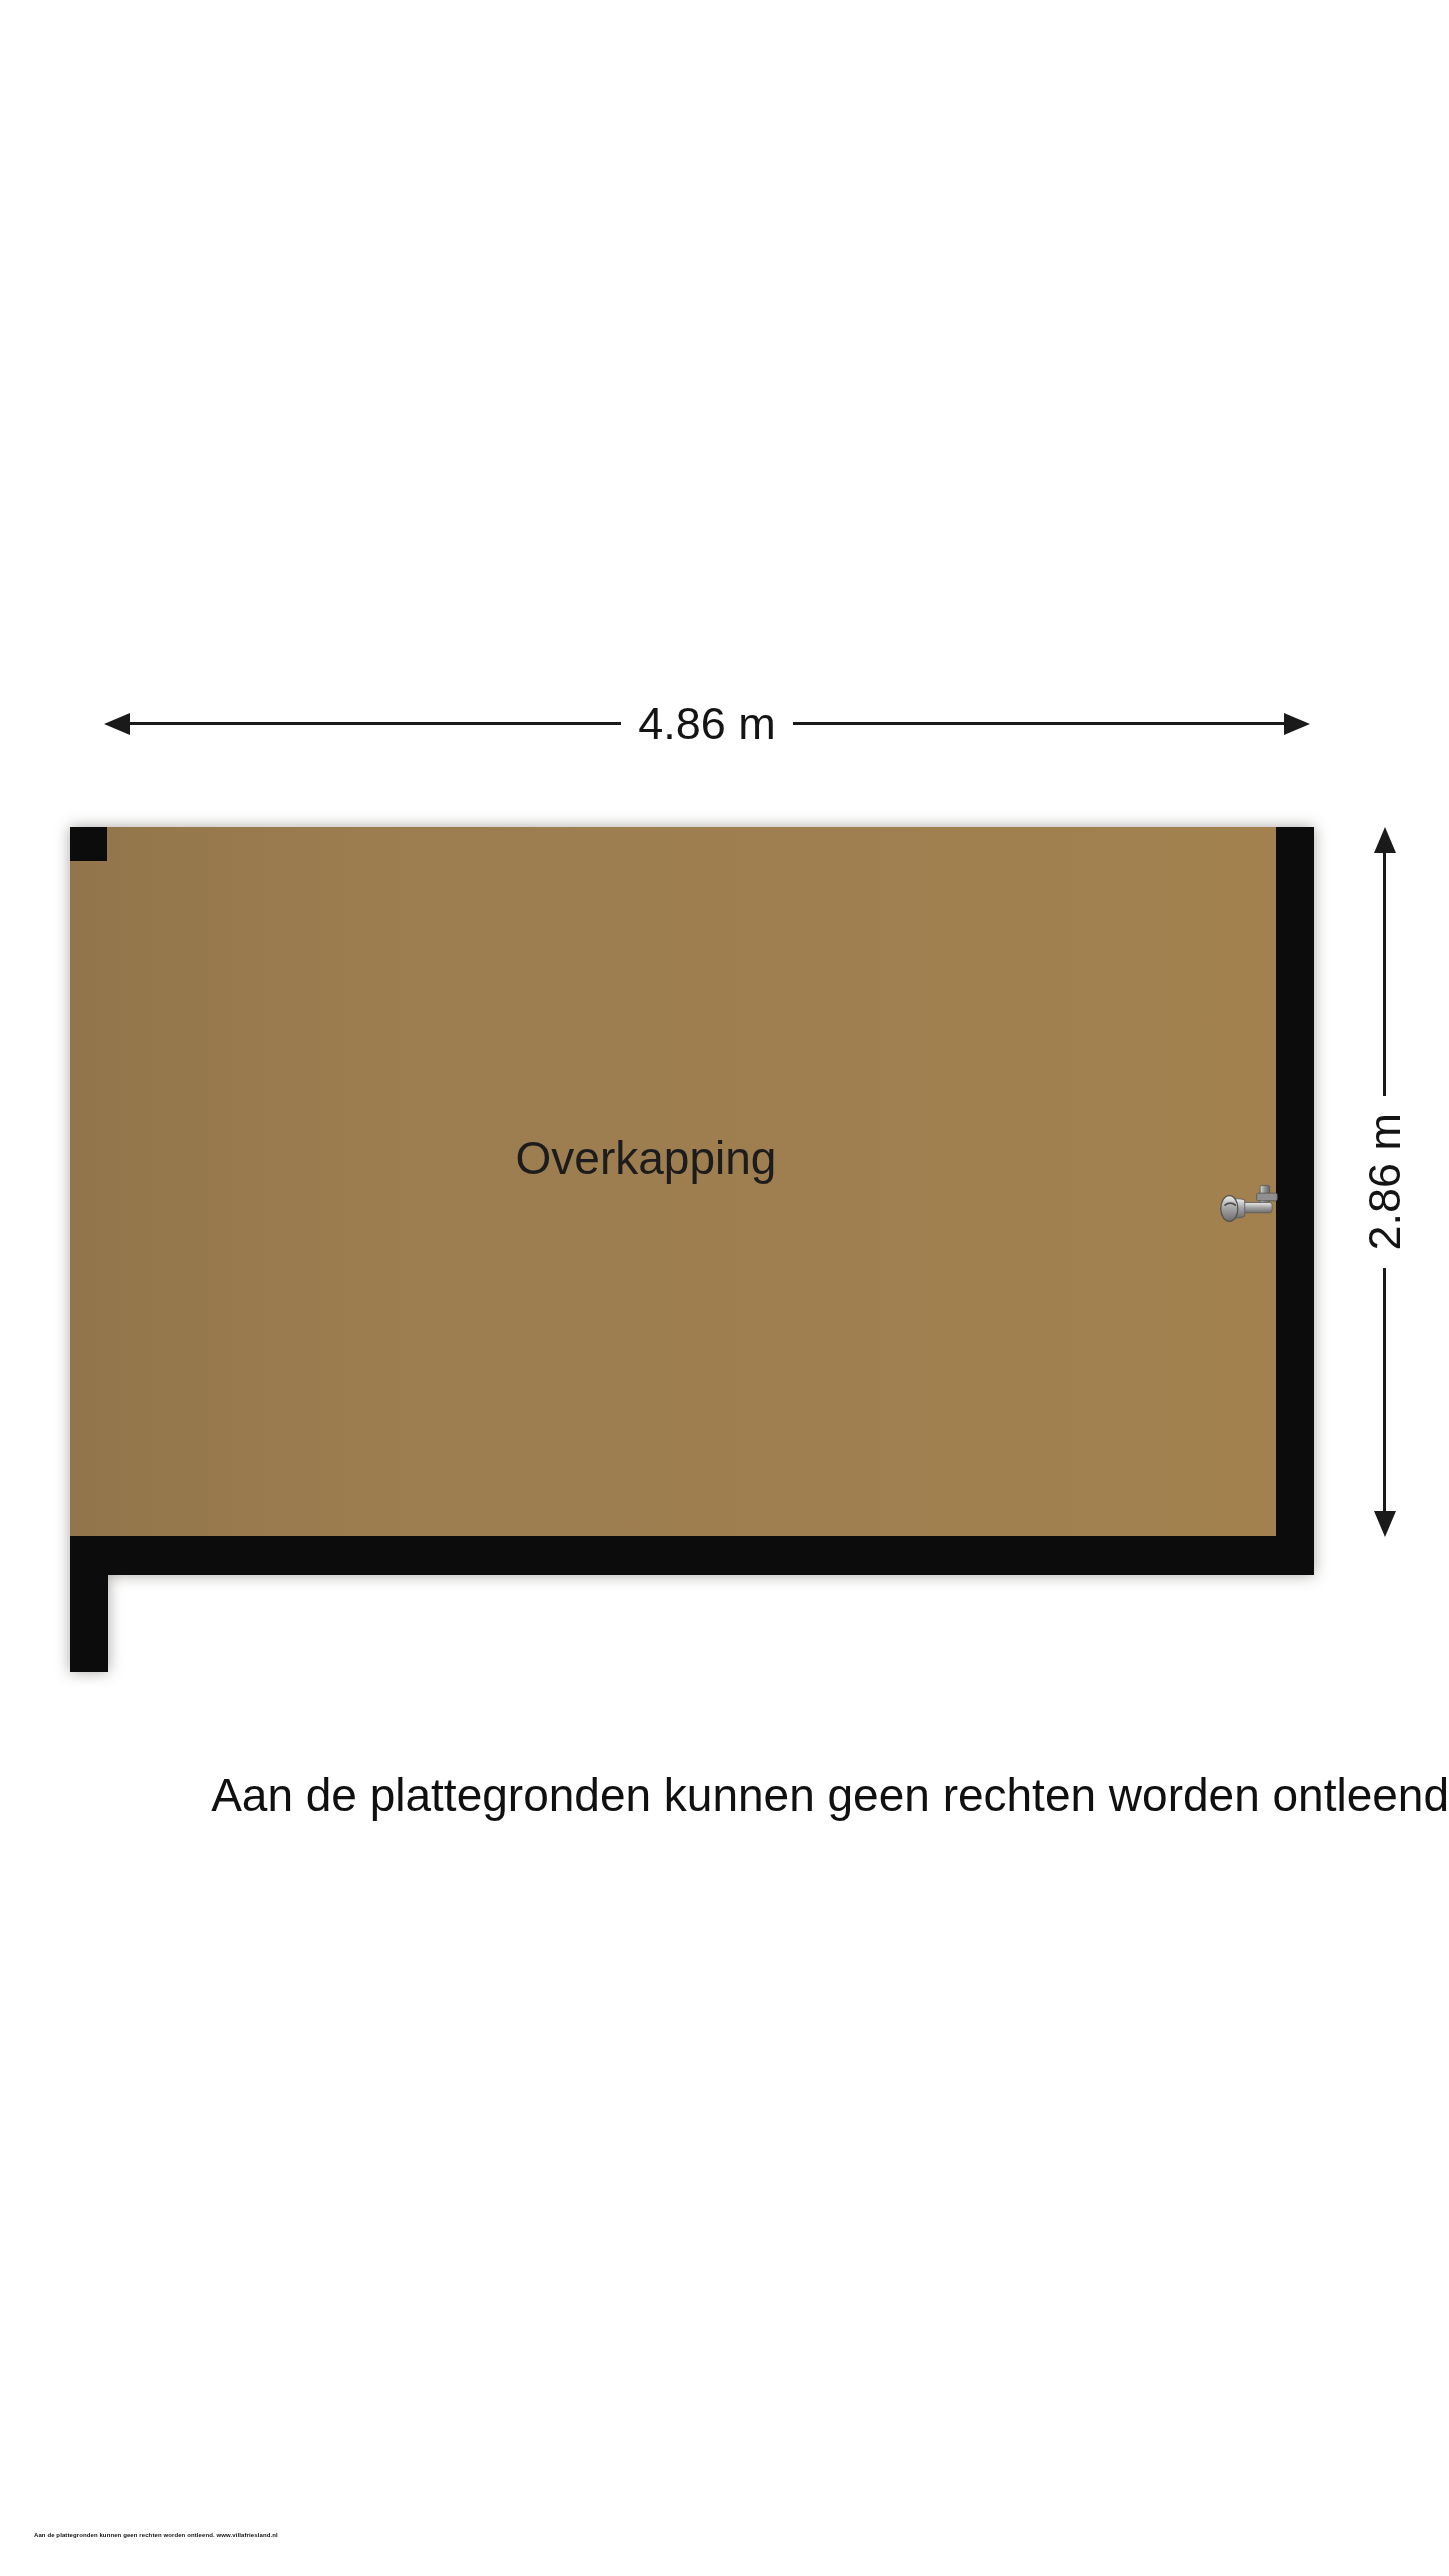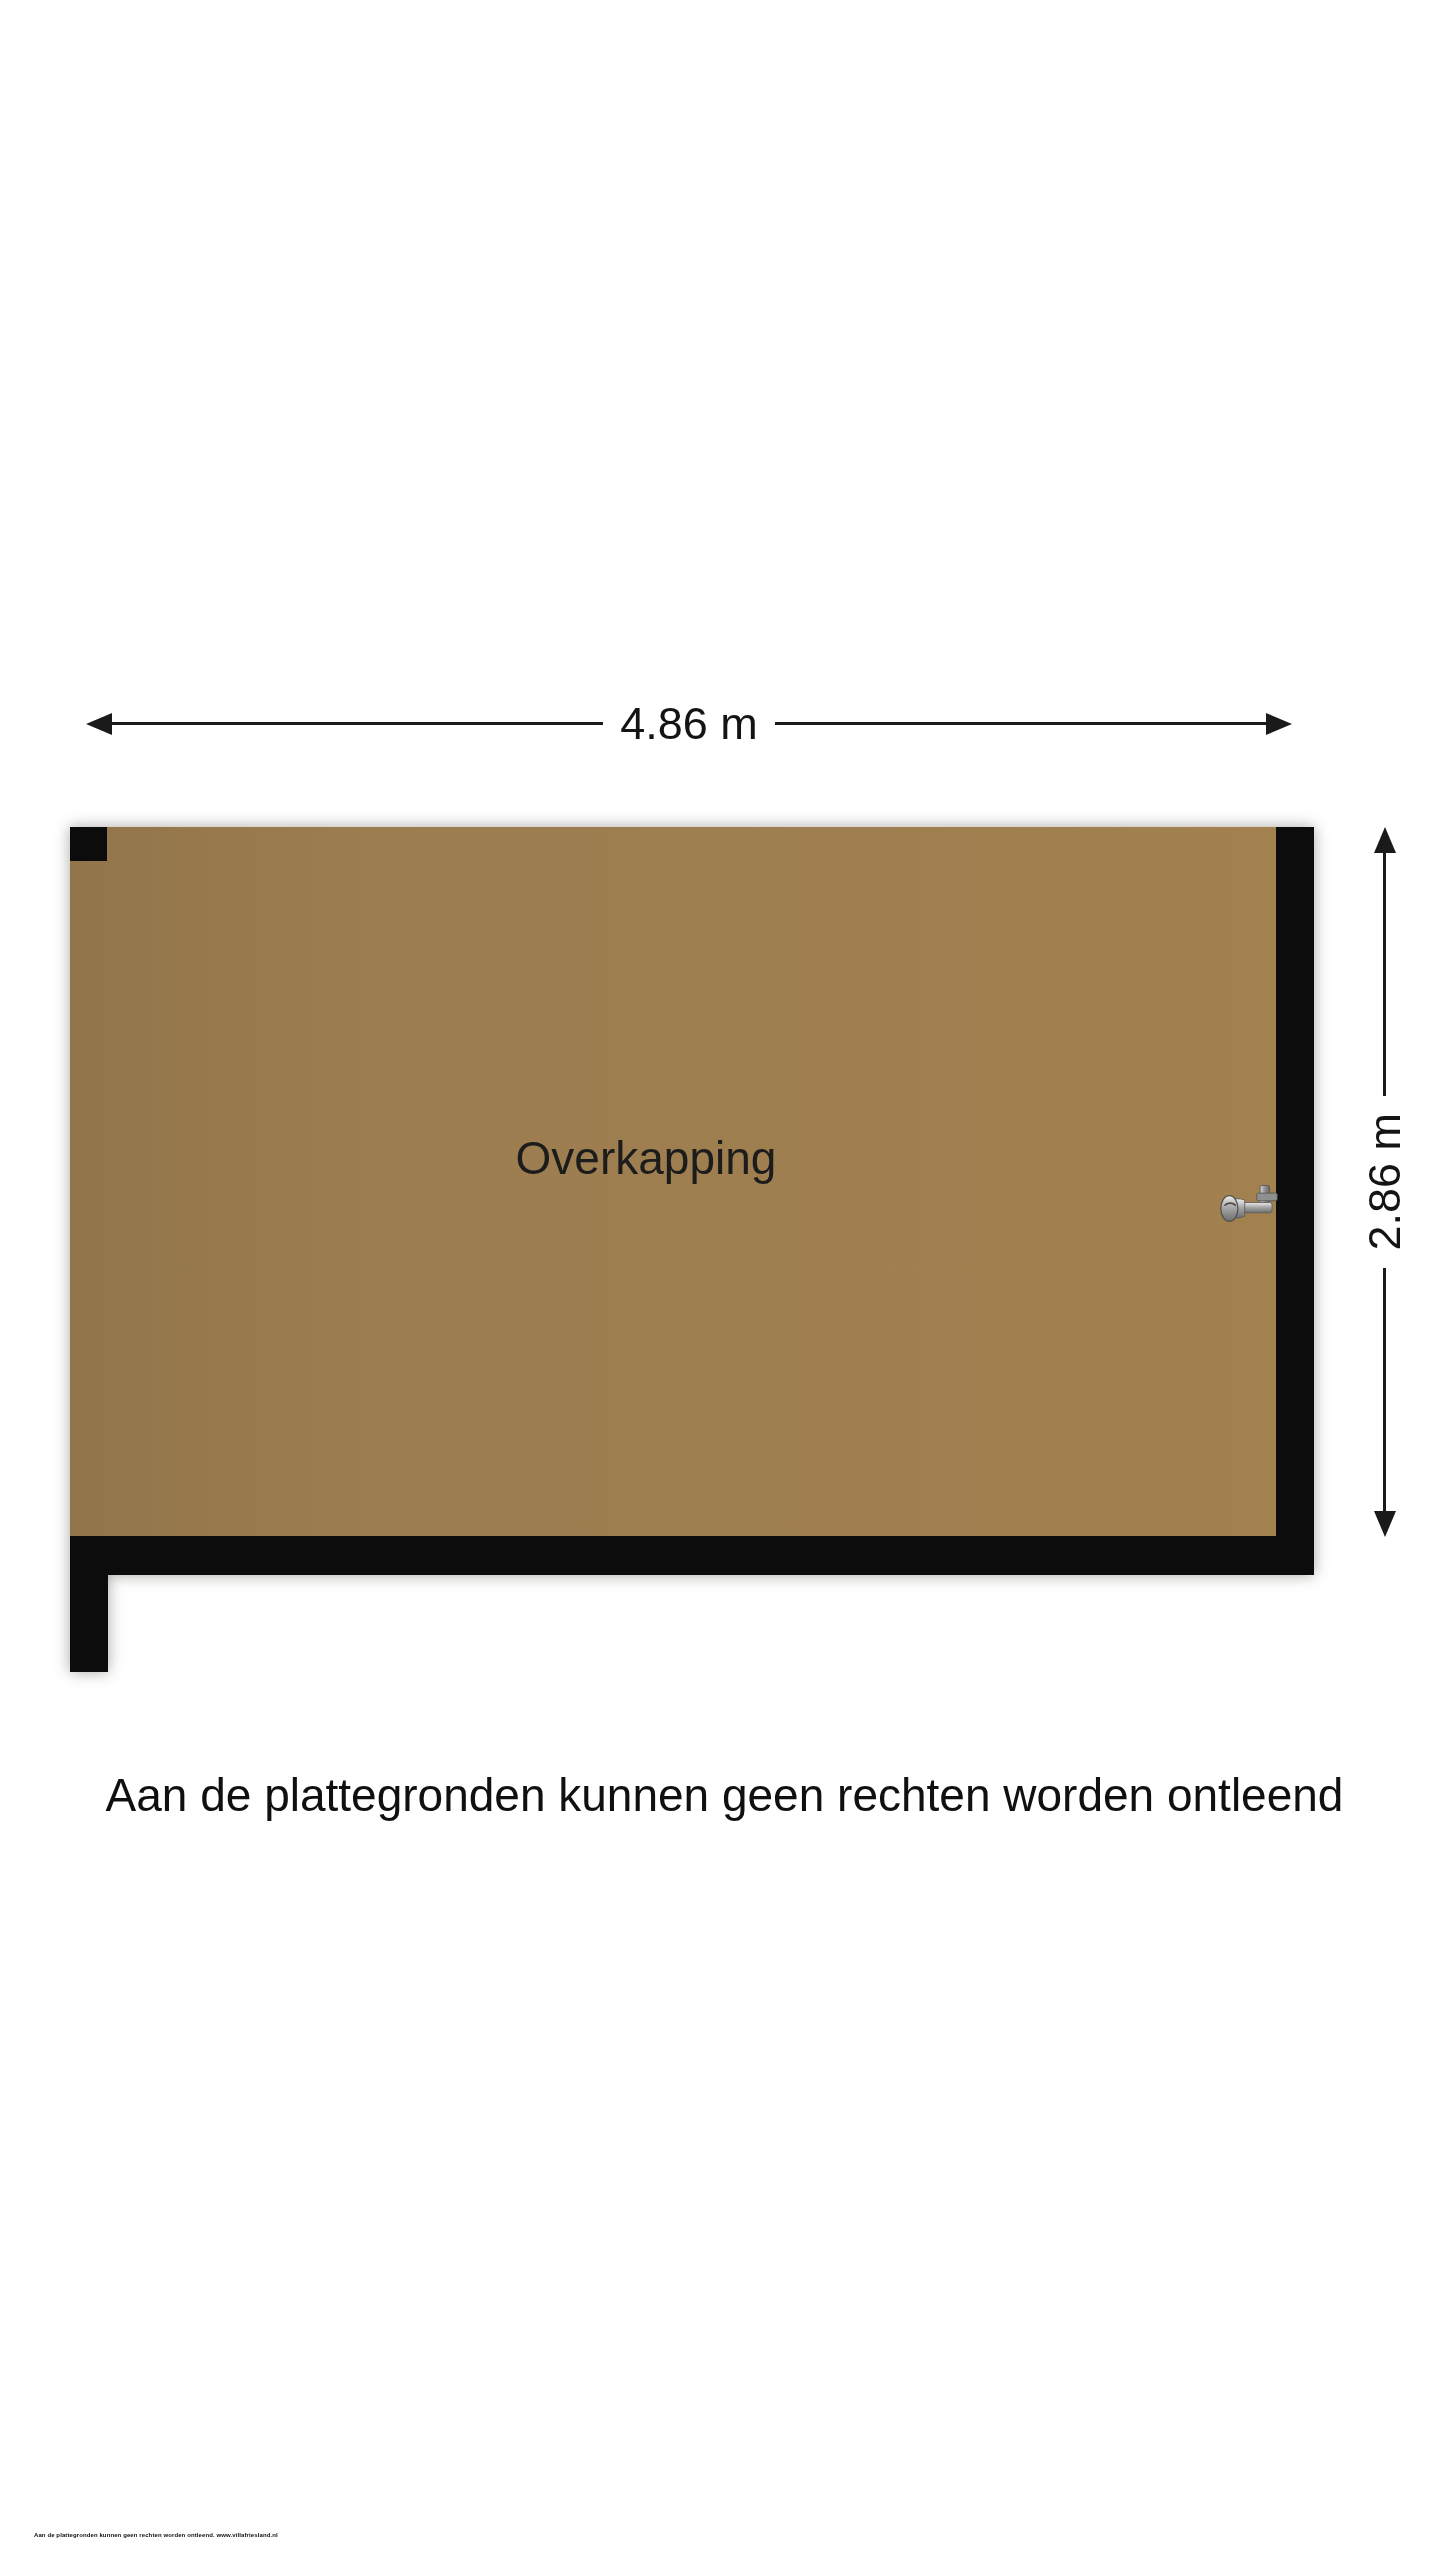--- a/index.html
+++ b/index.html
@@ -10,21 +10,21 @@
     height: 2576px;
     background: var(--background, #ffffff);
     font-family: "Liberation Sans", sans-serif;
     color: var(--text-color, #141414);
     overflow: hidden;
   }
 
   
   .dim-h {
     position: absolute;
-    left: 86px; top: 702px;
+    left: 104px; top: 702px;
     width: 1206px; height: 43px;
     display: flex; align-items: center;
   }
   .dline { flex: 1 1 auto; height: 2.6px; background: var(--dim-color, #1a1a1a); }
   .ah { width: 0; height: 0; flex: 0 0 auto; }
   .ah-left  { border-right: 26px solid var(--dim-color, #1a1a1a); border-top: 11px solid transparent; border-bottom: 11px solid transparent; }
   .ah-right { border-left:  26px solid var(--dim-color, #1a1a1a); border-top: 11px solid transparent; border-bottom: 11px solid transparent; }
   .ah-up    { border-bottom: 26px solid var(--dim-color, #1a1a1a); border-left: 11px solid transparent; border-right: 11px solid transparent; }
   .ah-down  { border-top:    26px solid var(--dim-color, #1a1a1a); border-left: 11px solid transparent; border-right: 11px solid transparent; }
   .dim-label {
@@ -79,21 +79,21 @@
     color: #1c1c1c;
   }
 
   .tap { position: absolute; left: 1196px; top: 1182px; }
 
   
   .disclaimer {
     position: absolute;
     left: 0; top: 1766px;
     width: 1449px;
-    text-align: center;
+    text-align: right;
     font-size: 46px;
     line-height: 58px;
     color: #101010;
   }
   .fine-print {
     position: absolute;
     left: 34px; top: 2532px;
     font-size: 6px;
     font-weight: bold;
     letter-spacing: 0.1px;

